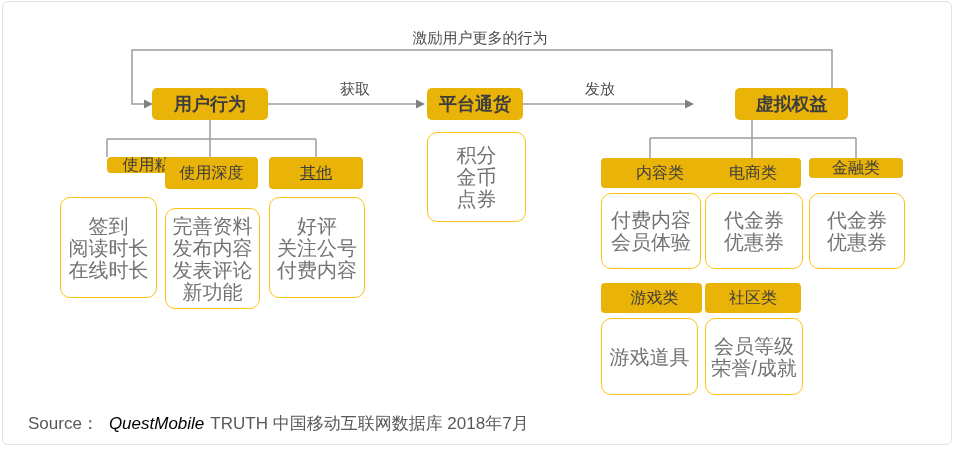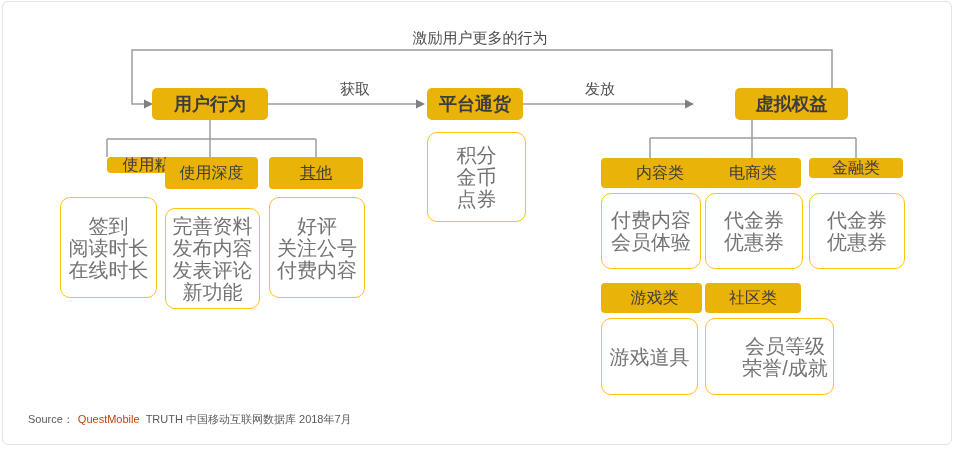--- a/index.html
+++ b/index.html
@@ -18,24 +18,24 @@
   }
   .main-node{font-size:18px;font-weight:bold;border-radius:5px;}
   .cat{font-size:16px;border-radius:4px;}
   .wbox{
     position:absolute;background:#fff;border:1px solid #FFC20E;border-radius:10px;
     display:flex;flex-direction:column;align-items:center;justify-content:center;
     font-size:20px;line-height:22px;color:#737373;text-align:center;
   }
   .lbl{position:absolute;font-size:15px;color:#4d4d4d;text-align:center;}
   .source{
-    position:absolute;left:28px;top:412px;font-size:11px;color:#595959;
+    position:absolute;left:28px;top:412px;font-size:17px;color:#595959;
     display:flex;align-items:baseline;white-space:pre;
   }
-  .source .brand{color:#c2410c;margin:0 6px 0 4px;}
+  .source .brand{color:#000000;margin:0 6px 0 10px;font-style:italic;}
 </style>
 </head>
 <body>
 
 <div id="canvas">
 
   <svg id="wires" viewBox="0 0 960 450" xmlns="http://www.w3.org/2000/svg">
 
     <polyline points="809,104 832,104 832,50 132,50 132,104 144,104" fill="none" stroke="#9c9c9c" stroke-width="1.5"></polyline>
     <polygon points="144,99.5 144,108.5 153,104" fill="#808080"></polygon>
@@ -110,21 +110,21 @@
     <div>代金券</div>
     <div>优惠券</div>
   </div>
 
   <div class="ybox cat" style="left:601px;top:283px;width:95px;height:30px;padding-left:6px;">游戏类</div>
   <div class="ybox cat" style="left:705px;top:283px;width:96px;height:30px;">社区类</div>
 
   <div class="wbox" style="left:601px;top:318px;width:95px;height:75px;">
     <div>游戏道具</div>
   </div>
-  <div class="wbox" style="left:705px;top:318px;width:96px;height:75px;padding-left:31px;">
+  <div class="wbox" style="left:705px;top:318px;width:96px;height:75px;">
     <div>会员等级</div>
     <div>荣誉/成就</div>
   </div>
 
   <div class="source">
     <span>Source：</span>
     <span class="brand">QuestMobile</span>
     <span>TRUTH 中国移动互联网数据库 2018年7月</span>
   </div>
 

